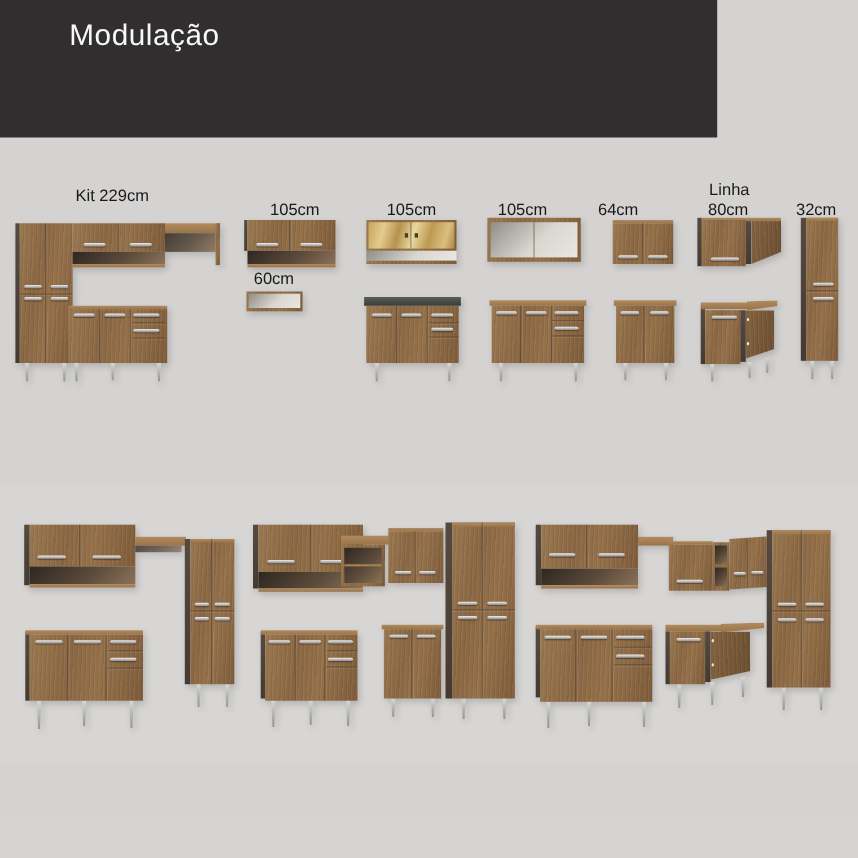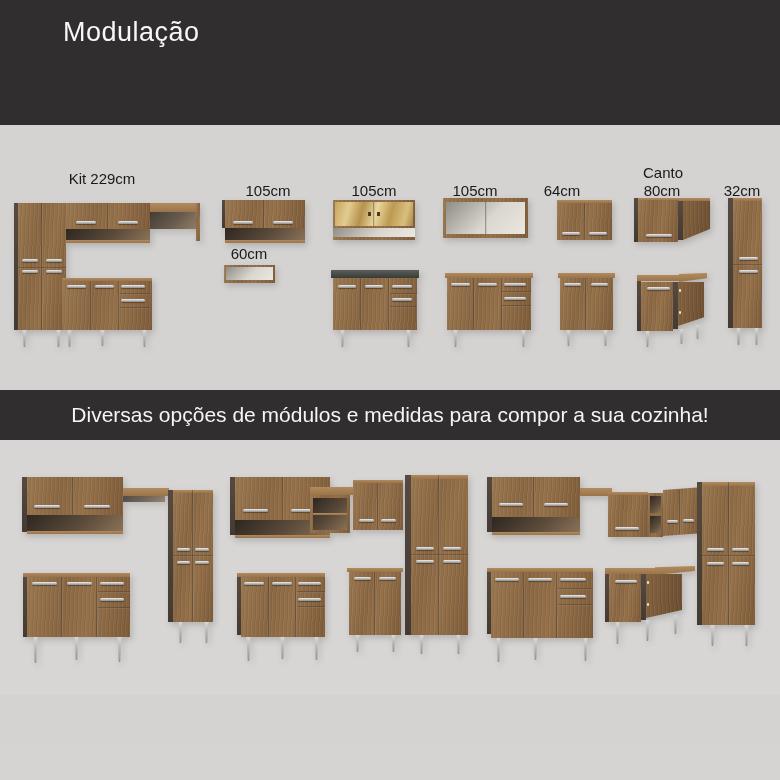--- a/index.html
+++ b/index.html
@@ -1,20 +1,20 @@
 <!DOCTYPE html>
 <html><head>
 <meta charset="utf-8">
 <style>
   html,body{margin:0;padding:0;background:#888;}
   .page{position:relative;width:780px;height:780px;margin:0 auto;overflow:hidden;
         font-family:"Liberation Sans",sans-serif;background:#d4d3d2;}
   .p{position:absolute;}
   
-  .band{position:absolute;left:0;width:780px;background:#302e2e;}
+  .band{position:absolute;left:0;width:652px;background:#302e2e;}
   
   .kicker{color:#f7f7f7;font-size:27px;letter-spacing:.5px;}
   .title{color:#ffffff;font-family:"DejaVu Serif",serif;font-size:46px;white-space:nowrap;}
   .title .bold{font-weight:700;letter-spacing:1px;}
   .title .light{font-weight:400;letter-spacing:2px;margin-left:12px;}
   
   .mlab{position:absolute;transform:translateX(-50%);font-size:15px;color:#191919;white-space:nowrap;}
   .banner-text{position:absolute;left:0;top:0;width:100%;height:100%;display:flex;
                align-items:center;justify-content:center;color:#f5f5f5;font-size:21px;}
   .size-lab{position:absolute;transform:translateX(-50%);top:0;line-height:47px;
@@ -52,21 +52,21 @@
   </header>
 
   <section class="p" style="left:0;top:125px;width:780px;height:265px;">
 
     <div class="mlab" style="left:102px;top:45px;">Kit 229cm</div>
     <div class="mlab" style="left:268px;top:57px;">105cm</div>
     <div class="mlab" style="left:249px;top:120px;">60cm</div>
     <div class="mlab" style="left:374px;top:57px;">105cm</div>
     <div class="mlab" style="left:475px;top:57px;">105cm</div>
     <div class="mlab" style="left:562px;top:57px;">64cm</div>
-    <div class="mlab" style="left:663px;top:39px;">Canto</div>
+    <div class="mlab" style="left:663px;top:39px;">Linha</div>
     <div class="mlab" style="left:662px;top:57px;">80cm</div>
     <div class="mlab" style="left:742px;top:57px;">32cm</div>
 
     <div class="grp" style="left:14px;top:76px;width:186px;height:148px;">
       <div class="p side" style="left:0;top:2px;width:4px;height:127px;"></div>
       <div class="p wood" style="left:4px;top:2px;width:48px;height:127px;"></div>
       <div class="vdv" style="left:27px;top:2px;height:127px;"></div>
       <div class="hdv" style="left:4px;top:66px;width:48px;"></div>
       <div class="hdl" style="left:8px;top:58px;width:16px;"></div>
       <div class="hdl" style="left:32px;top:58px;width:16px;"></div>
@@ -204,23 +204,20 @@
       <div class="p wood" style="left:5px;top:0;width:29px;height:130px;"></div>
       <div class="p woodl" style="left:5px;top:0;width:29px;height:3px;"></div>
       <div class="hdl" style="left:11px;top:59px;width:19px;"></div>
       <div class="hdv" style="left:5px;top:66px;width:29px;"></div>
       <div class="hdl" style="left:11px;top:72px;width:19px;"></div>
       <div class="leg" style="left:8px;top:130px;height:17px;"></div>
       <div class="leg" style="left:26px;top:130px;height:17px;"></div>
     </div>
   </section>
 
-  <div class="band" style="top:390px;height:50px;">
-    <div class="banner-text">Diversas opções de módulos e medidas para compor a sua cozinha!</div>
-  </div>
 
   <section class="p" style="left:0;top:440px;width:780px;height:255px;background:#d7d6d5;">
 
     <div class="grp" style="left:22px;top:37px;width:193px;height:191px;">
       <div class="p side" style="left:0;top:0;width:5px;height:55px;"></div>
       <div class="p wood" style="left:5px;top:0;width:96px;height:38px;"></div>
       <div class="vdv" style="left:50px;top:0;height:38px;"></div>
       <div class="hdl" style="left:12px;top:28px;width:26px;"></div>
       <div class="hdl" style="left:62px;top:28px;width:26px;"></div>
       <div class="p nbr" style="left:5px;top:38px;width:96px;height:16px;"></div>

